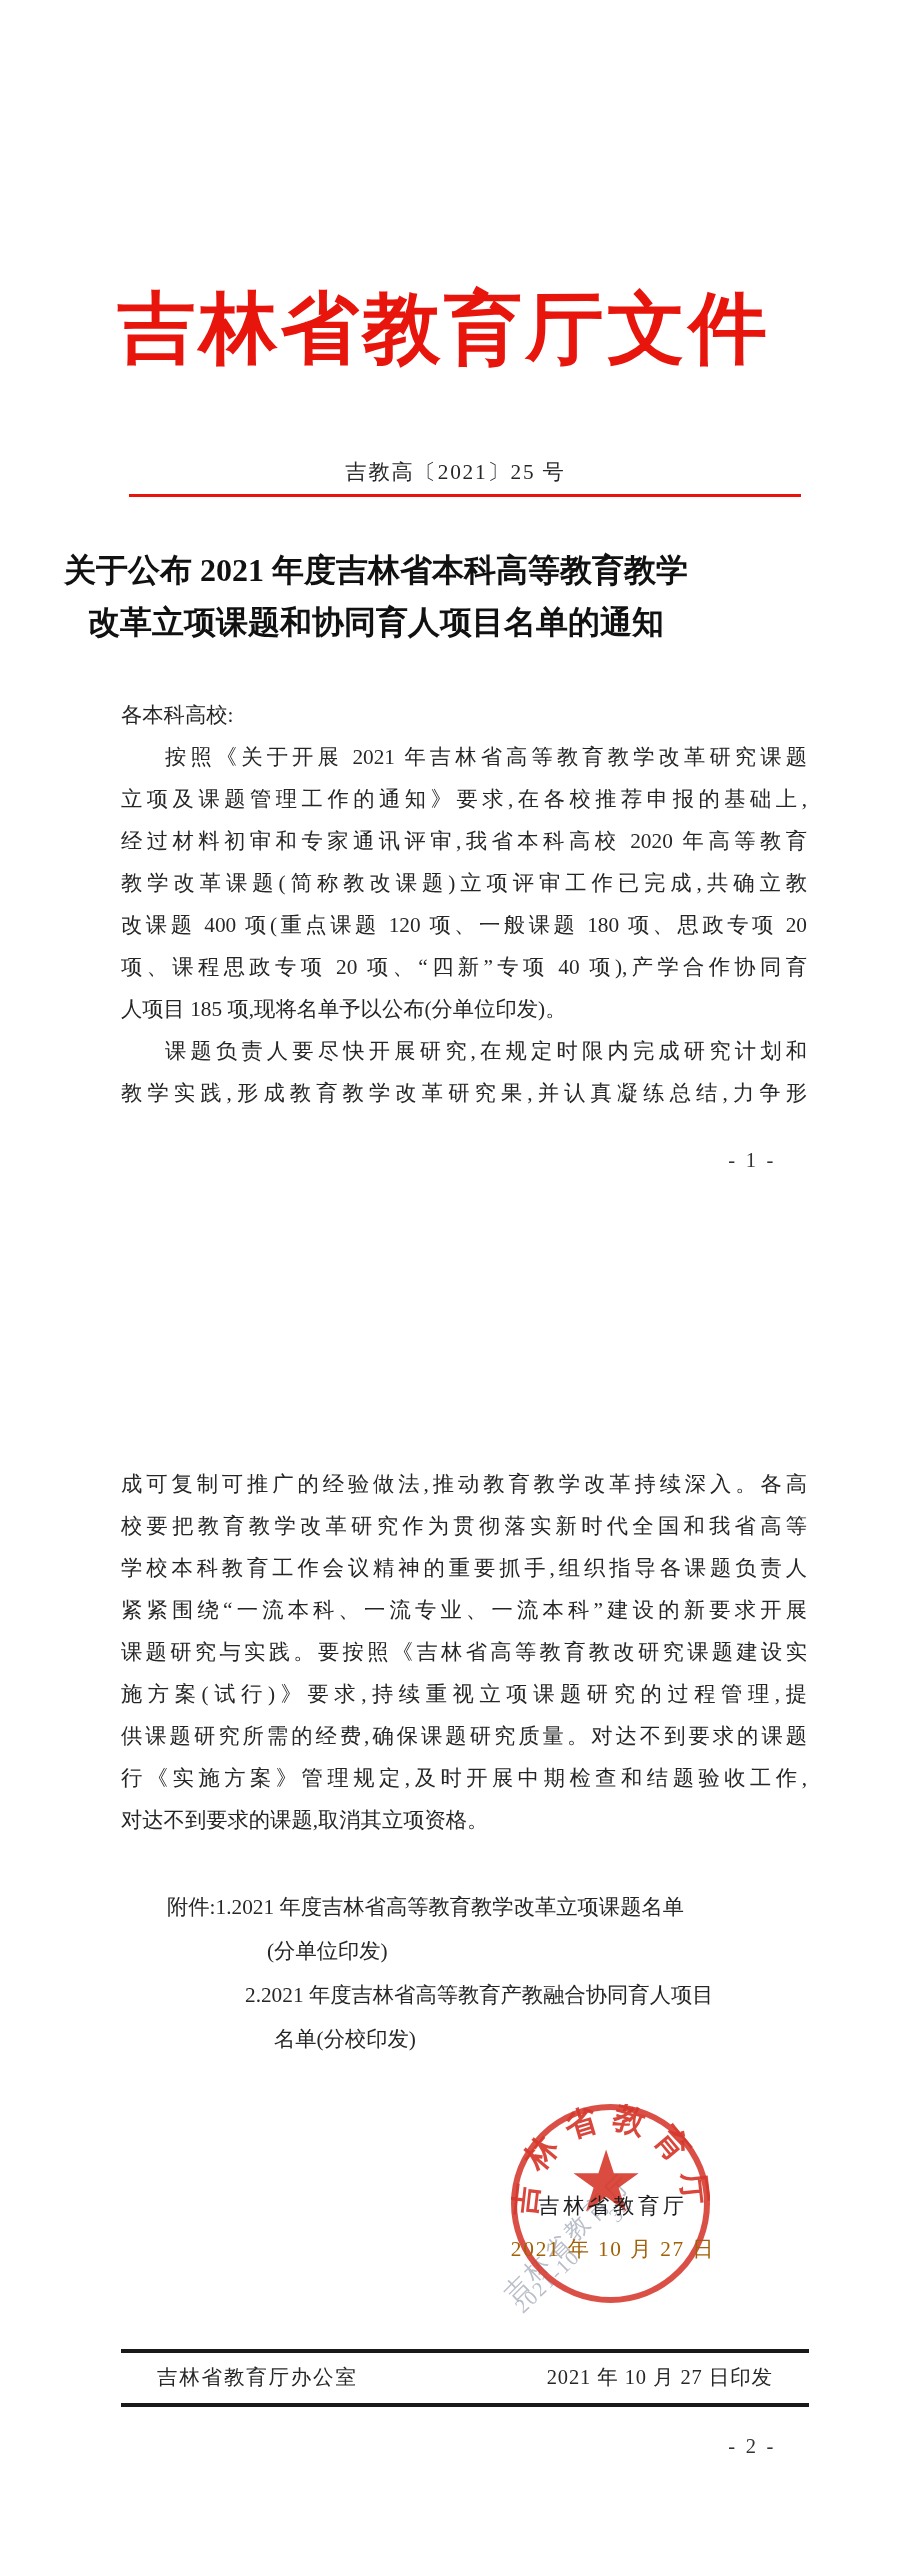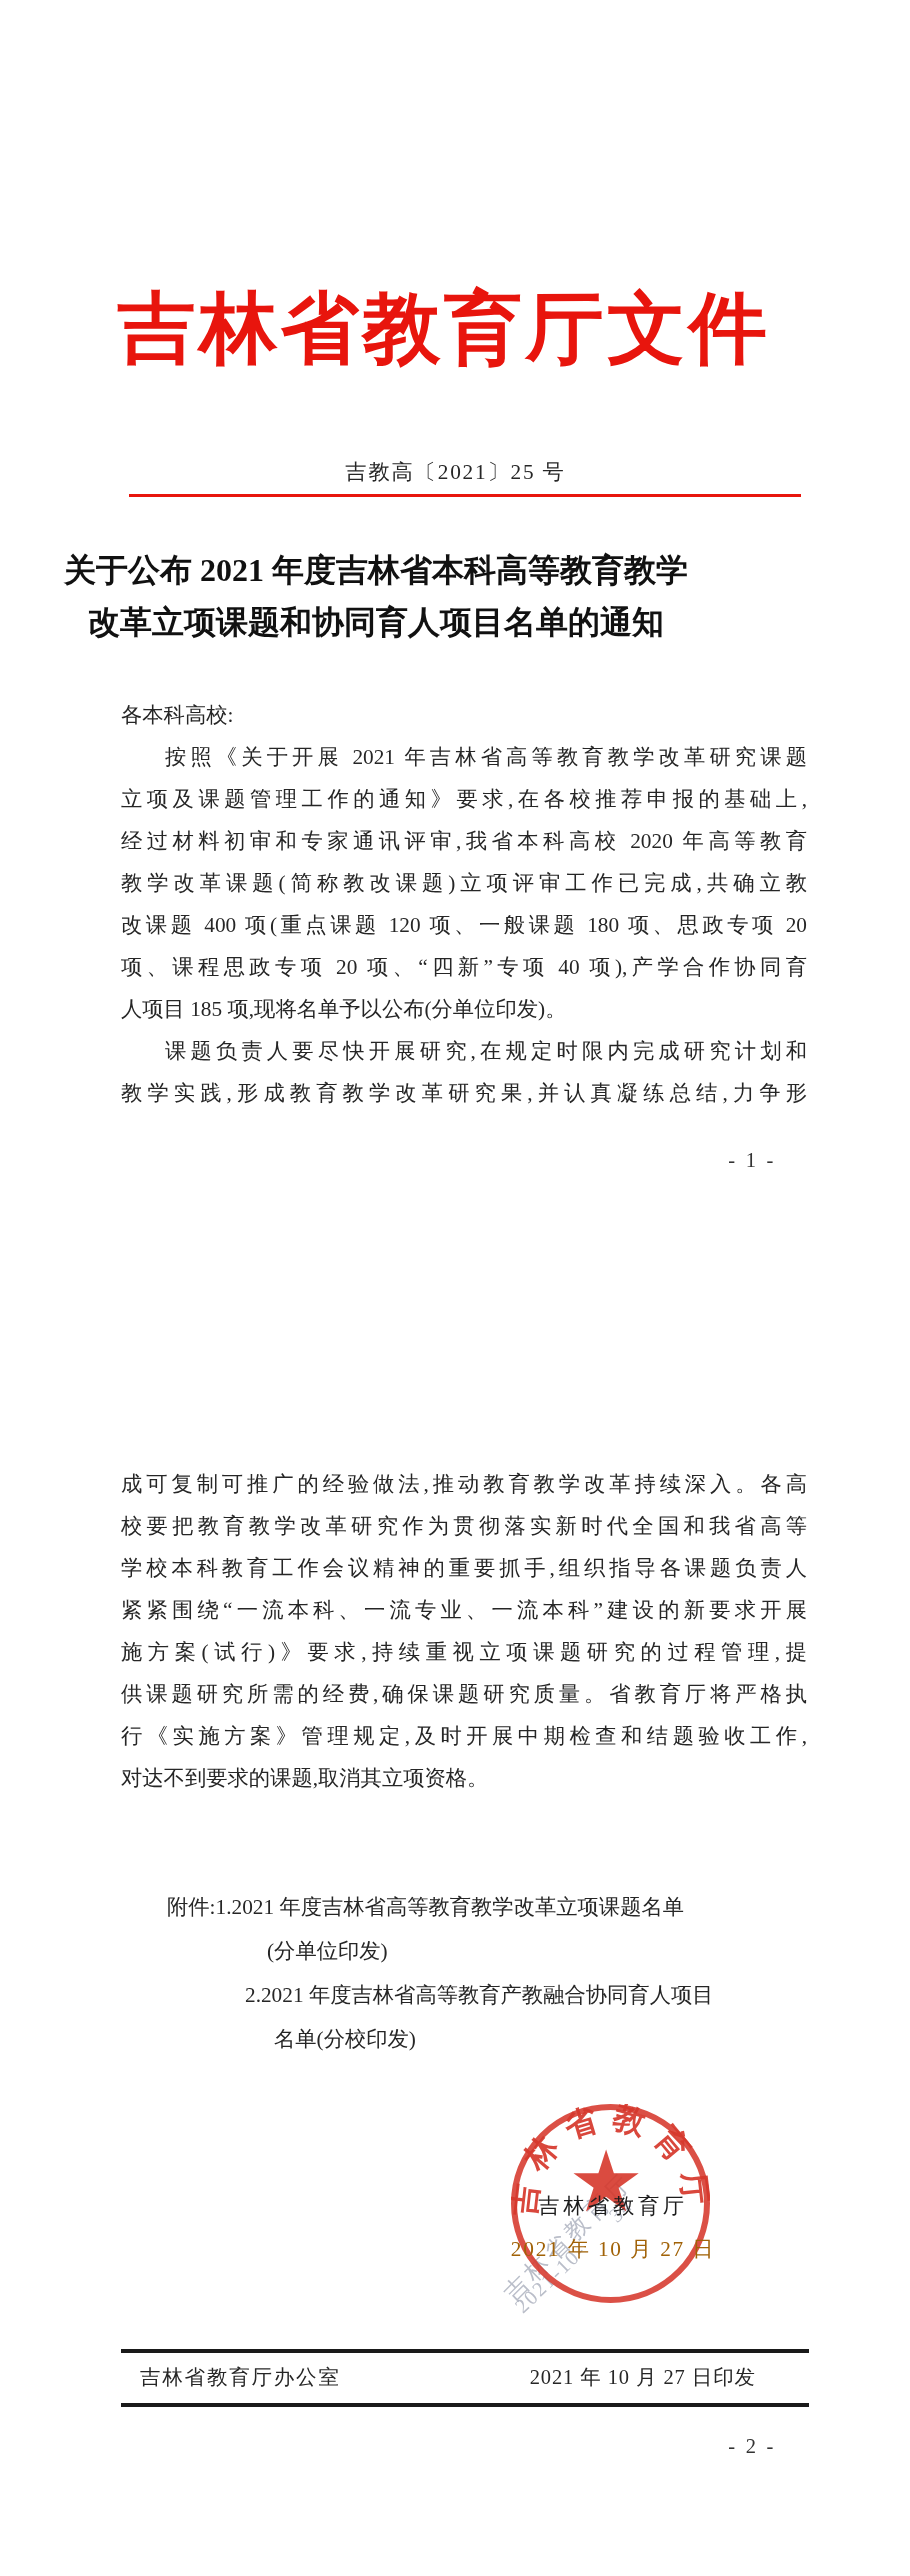--- a/index.html
+++ b/index.html
@@ -127,21 +127,21 @@
   }
   .wm-time .wm-gap{display:inline-block;margin-left:41px;}
 
   
   .footer-rule{
     left:121px;width:688px;height:3.6px;background:#1a1a1a;
   }
   .footer-rule-top{top:2349px;}
   .footer-rule-bottom{top:2403px;}
   .footer-row{
-    top:2363px;left:104px;width:688px;
+    top:2363px;left:121px;width:688px;
     display:flex;justify-content:space-between;align-items:center;
     font-size:20.5px;
     padding:0 36px;
   }
   .footer-office{letter-spacing:1.8px;}
   .footer-print-date{letter-spacing:0.9px;margin-left:17px;}
 </style>
 </head>
 <body>
 
@@ -169,22 +169,23 @@
     <div class="line">教学实践,形成教育教学改革研究果,并认真凝练总结,力争形</div>
   </div>
 
 <div class="abs page-num page-num-1">- 1 -</div>
 
 <div class="abs body-block p2-body">
     <div class="line">成可复制可推广的经验做法,推动教育教学改革持续深入。各高</div>
     <div class="line">校要把教育教学改革研究作为贯彻落实新时代全国和我省高等</div>
     <div class="line">学校本科教育工作会议精神的重要抓手,组织指导各课题负责人</div>
     <div class="line">紧紧围绕“一流本科、一流专业、一流本科”建设的新要求开展</div>
+    <div class="line">课题研究与实践。要按照《吉林省高等教育教改研究课题建设实</div>
     <div class="line">施方案(试行)》要求,持续重视立项课题研究的过程管理,提</div>
-    <div class="line">供课题研究所需的经费,确保课题研究质量。省教育厅将严格执</div>
+    <div class="line">供课题研究所需的经费,确保课题研究质量。对达不到要求的课题</div>
     <div class="line">行《实施方案》管理规定,及时开展中期检查和结题验收工作,</div>
     <div class="line short">对达不到要求的课题,取消其立项资格。</div>
   </div>
 
 <div class="abs attachment">
     <div class="line short">附件:1.2021 年度吉林省高等教育教学改革立项课题名单</div>
     <div class="line short" style="padding-left: 100px;">(分单位印发)</div>
     <div class="line short" style="padding-left: 78px;">2.2021 年度吉林省高等教育产教融合协同育人项目</div>
     <div class="line short" style="padding-left: 107px;">名单(分校印发)</div>
   </div>

